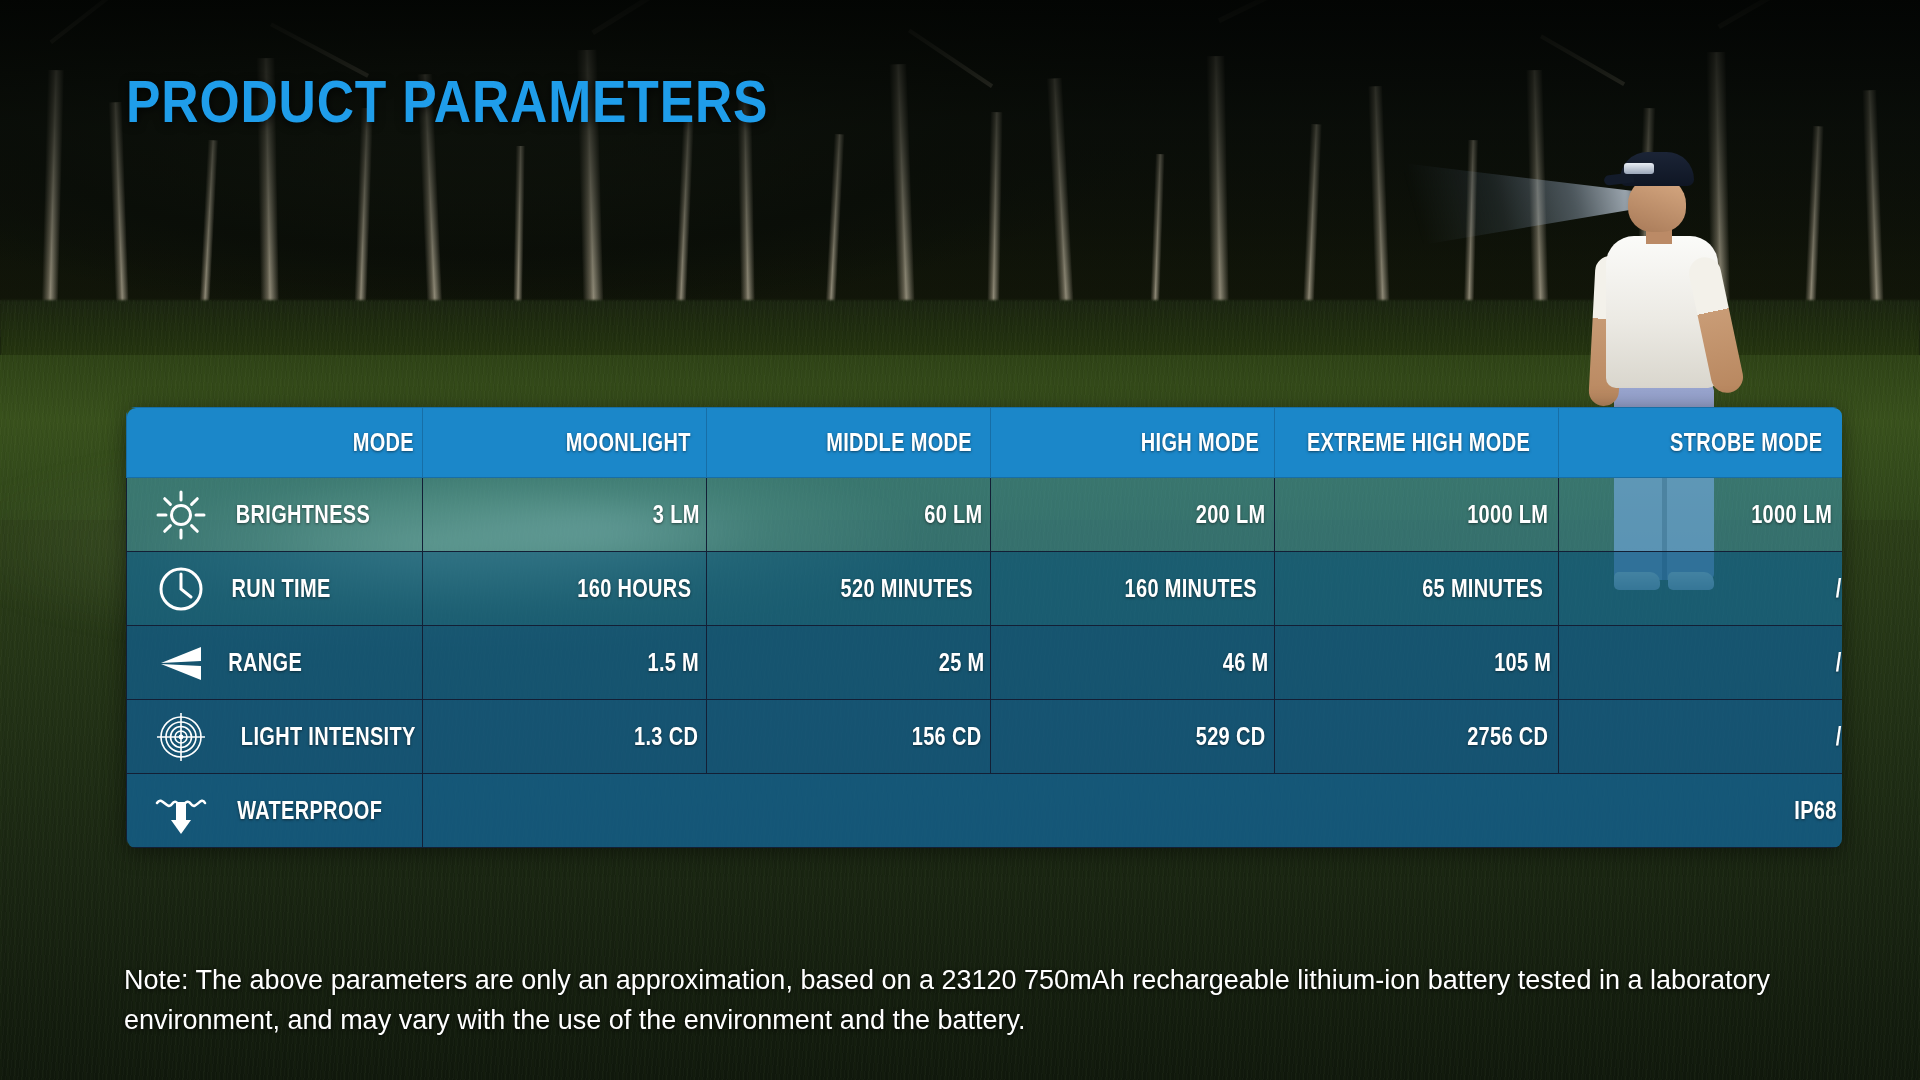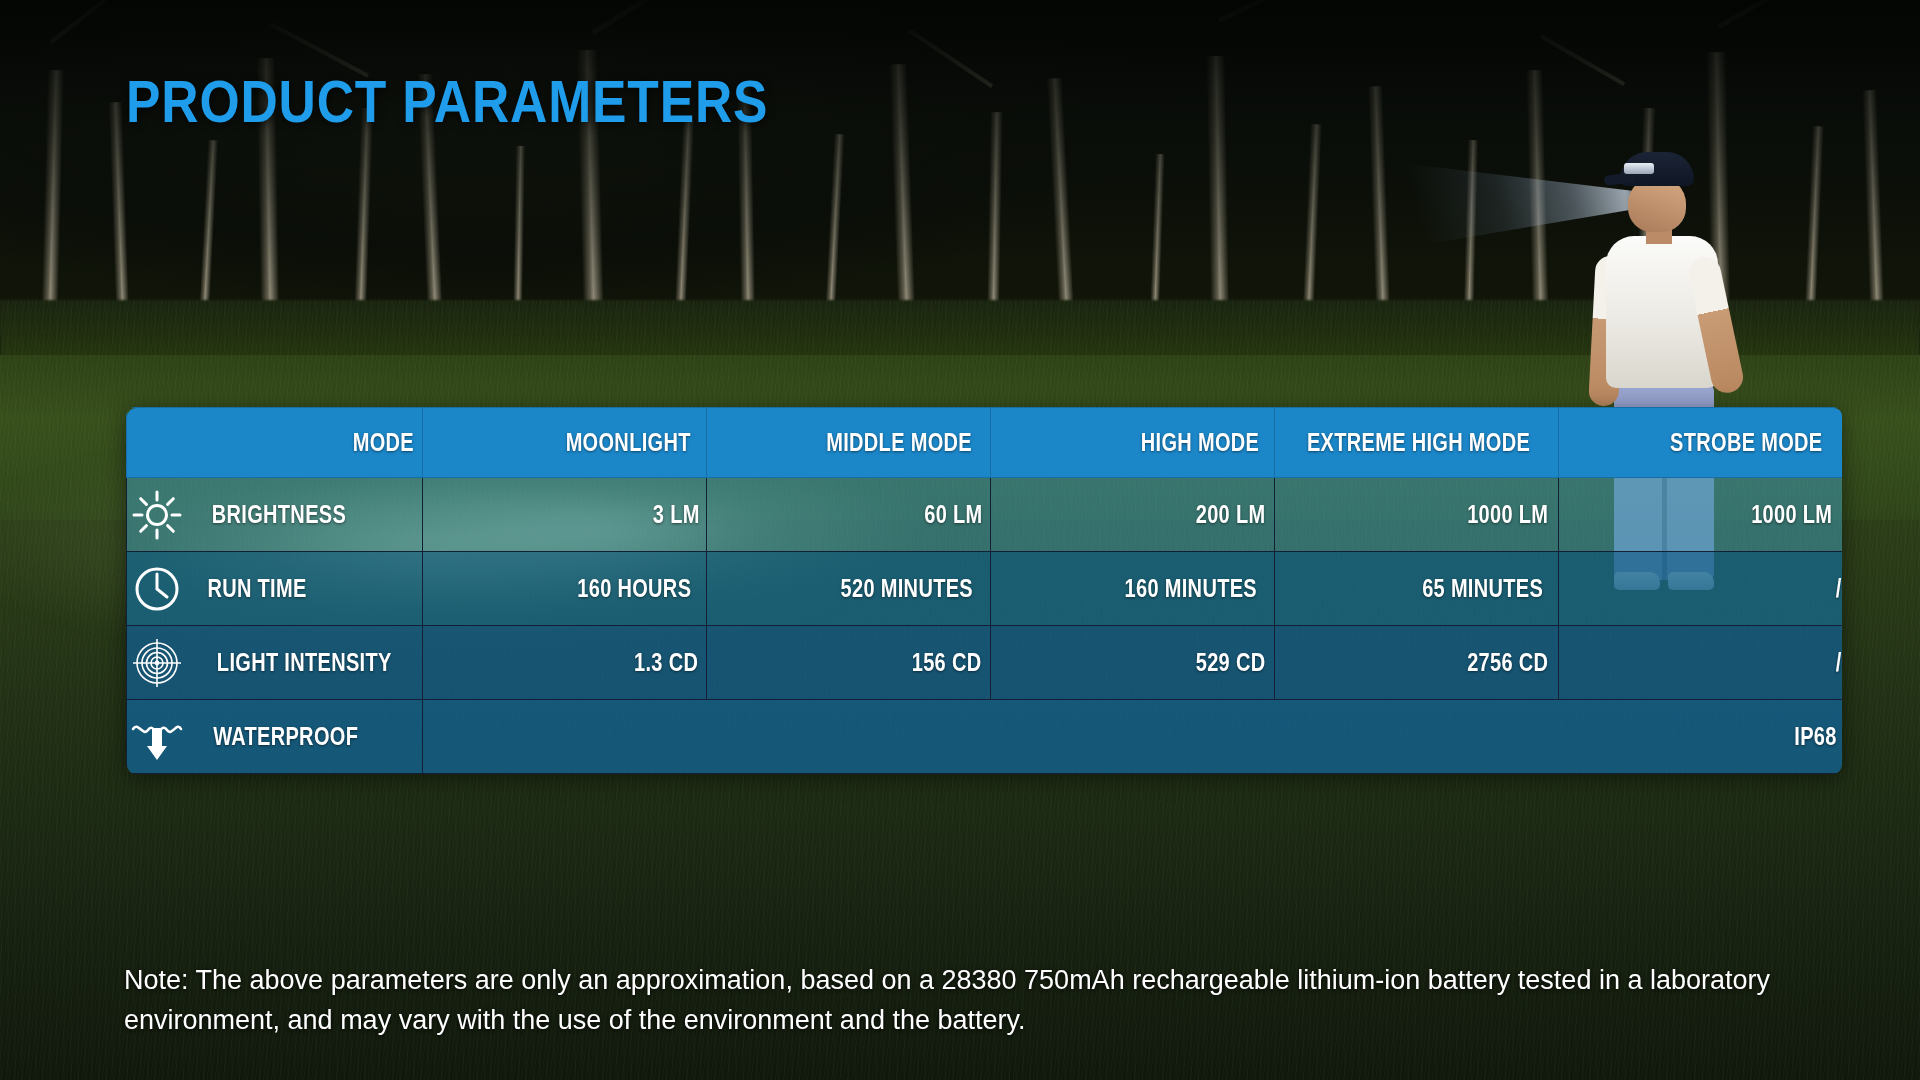--- a/index.html
+++ b/index.html
@@ -181,21 +181,21 @@
   tbody tr.r-run    td { background:rgba(22,104,140,.76); }
   tbody tr.r-range  td { background:rgba(19,92,134,.80); }
   tbody tr.r-int    td { background:rgba(19,92,134,.82); }
   tbody tr.r-drop   td { background:rgba(20,94,136,.84); }
   tbody tr.r-water  td { background:rgba(20,94,136,.86); }
   tbody tr:last-child td:first-child { border-bottom-left-radius:9px; }
   tbody tr:last-child td:last-child  { border-bottom-right-radius:9px; }
 
   td.mode-cell {
     text-align:center;
-    padding-left:4px;
+    padding-left:28px;
   }
   .mode-inner { display:flex; align-items:center; gap:12px; }
   .ico { width:52px; height:52px; flex:0 0 52px; display:block; }
   .ico svg { width:52px; height:52px; display:block; }
   td.mode-cell span.lbl { font-size:25px; }
 
   
   .note {
     position:absolute; left:124px; top:960px; width:1700px;
     color:#ffffff;
@@ -328,20 +328,38 @@
             <span class="lbl">RUN TIME</span>
           </div>
         </td>
         <td><span class="v">160 HOURS</span></td>
         <td><span class="v">520 MINUTES</span></td>
         <td><span class="v">160 MINUTES</span></td>
         <td><span class="v">65 MINUTES</span></td>
         <td><span class="v">/</span></td>
       </tr>
 
+      <tr class="r-range">
+        <td class="mode-cell">
+          <div class="mode-inner">
+            <span class="ico">
+              <svg viewBox="0 0 52 52" fill="#ffffff">
+                <polygon points="6,26 46,10 46,24 6,26"></polygon>
+                <polygon points="6,27 46,29 46,43 6,27"></polygon>
+              </svg>
+            </span>
+            <span class="lbl">RANGE</span>
+          </div>
+        </td>
+        <td><span class="v">1.5 M</span></td>
+        <td><span class="v">25 M</span></td>
+        <td><span class="v">46 M</span></td>
+        <td><span class="v">105 M</span></td>
+        <td><span class="v">/</span></td>
+      </tr>
 
       <tr class="r-int">
         <td class="mode-cell">
           <div class="mode-inner">
             <span class="ico">
               <svg viewBox="0 0 52 52" fill="none" stroke="#ffffff" stroke-width="1.6">
                 <circle cx="26" cy="26" r="20"></circle>
                 <circle cx="26" cy="26" r="15"></circle>
                 <circle cx="26" cy="26" r="10.5"></circle>
                 <circle cx="26" cy="26" r="6"></circle>
@@ -376,13 +394,13 @@
             <span class="lbl">WATERPROOF</span>
           </div>
         </td>
         <td colspan="5"><span class="v">IP68</span></td>
       </tr>
 
     </tbody>
   </table>
 </div>
 
-<div class="note">Note: The above parameters are only an approximation, based on a 28380 750mAh rechargeable lithium-ion battery tested in a laboratory environment, and may vary with the use of the environment and the battery.</div>
+<div class="note">Note: The above parameters are only an approximation, based on a 23120 750mAh rechargeable lithium-ion battery tested in a laboratory environment, and may vary with the use of the environment and the battery.</div>
 
 </body></html>

